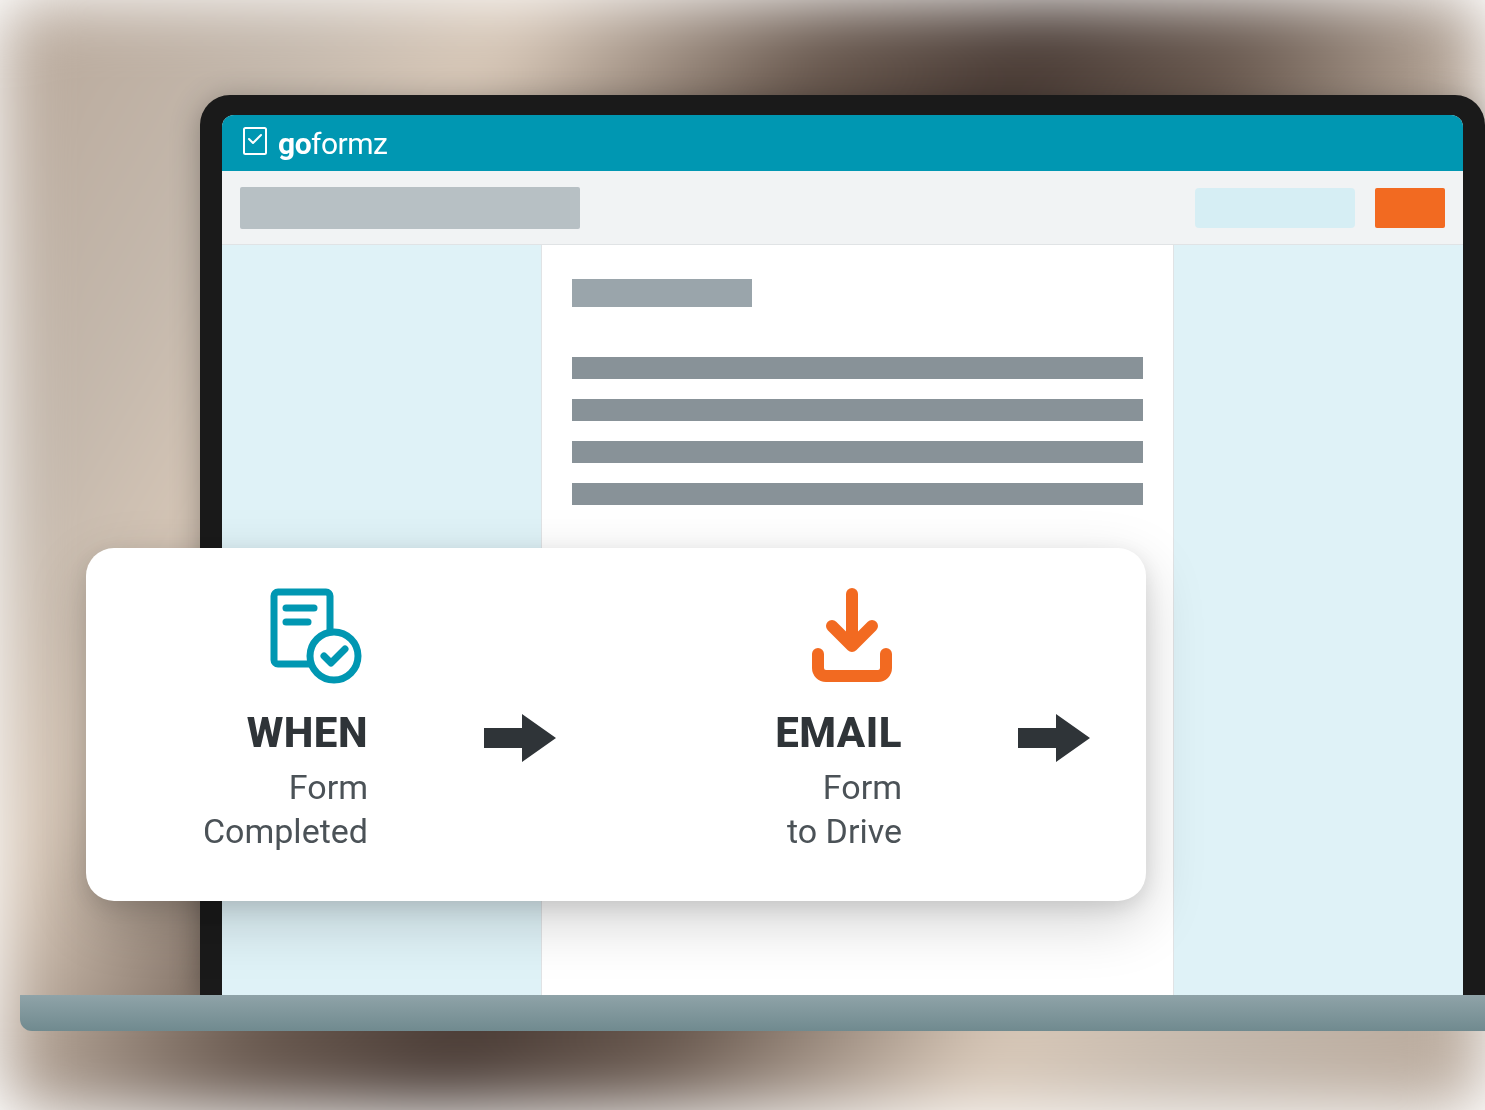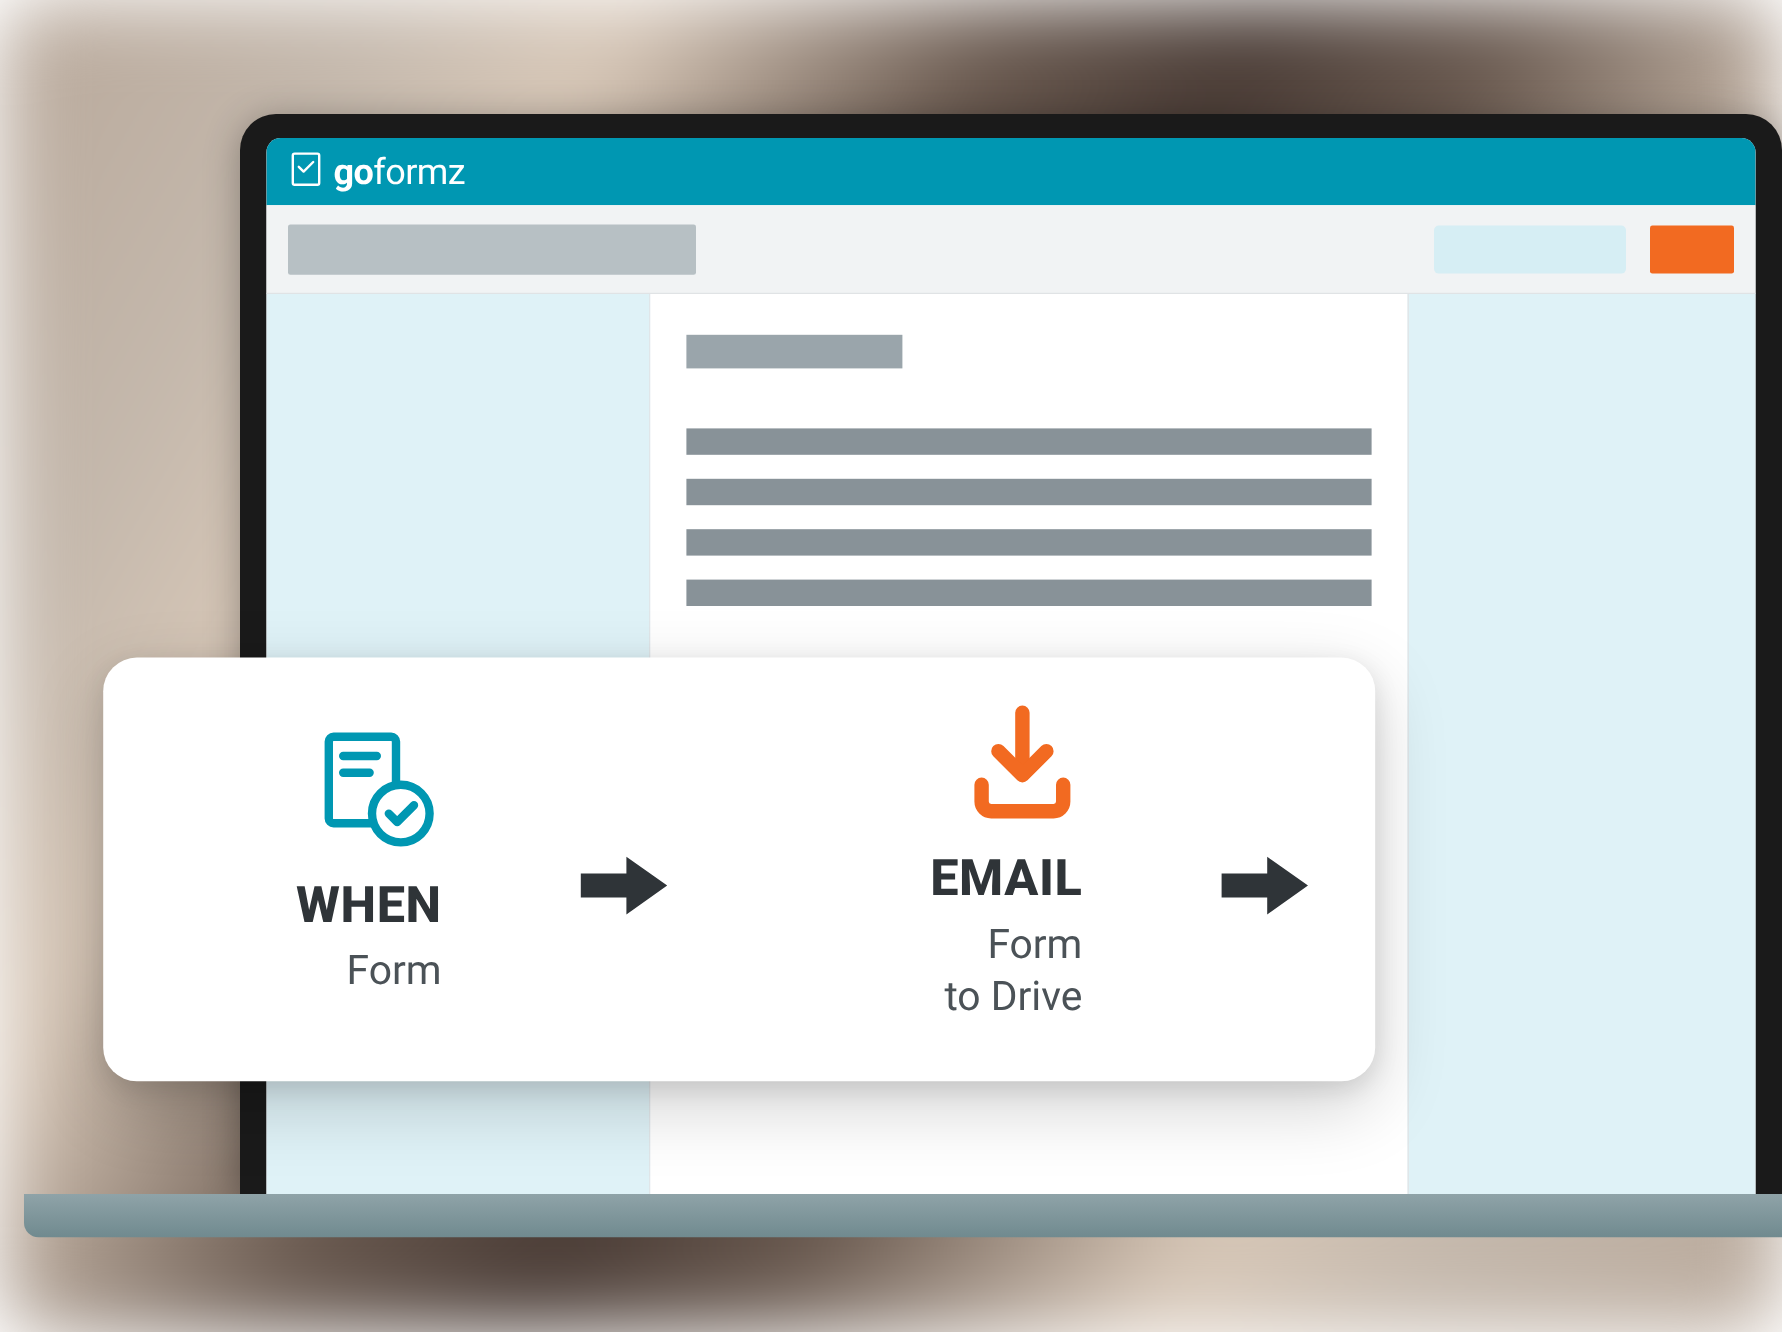--- a/index.html
+++ b/index.html
@@ -237,20 +237,21 @@
         <svg width="110" height="100" viewBox="0 0 110 100" fill="none">
           <rect x="16" y="6" width="56" height="72" rx="4" stroke="#0097b2" stroke-width="7" fill="none"></rect>
           <line x1="28" y1="22" x2="56" y2="22" stroke="#0097b2" stroke-width="7" stroke-linecap="round"></line>
           <line x1="28" y1="36" x2="50" y2="36" stroke="#0097b2" stroke-width="7" stroke-linecap="round"></line>
           <circle cx="76" cy="70" r="24" stroke="#0097b2" stroke-width="7" fill="#fff"></circle>
           <path d="M66 70 l7 7 l14 -14" stroke="#0097b2" stroke-width="7" fill="none" stroke-linecap="round" stroke-linejoin="round"></path>
         </svg>
       </div>
       <div class="wf-title">WHEN</div>
       <div class="wf-line">Form</div>
+      <div class="wf-line">Completed</div>
     </div>
 
     <div class="wf-arrow">
       <svg width="80" height="56" viewBox="0 0 80 56">
         <path d="M4 18 h38 v-14 l34 24 l-34 24 v-14 h-38 z" fill="#2f3438"></path>
       </svg>
     </div>
 
     <div class="wf-step">
       <div class="wf-icon-wrap">

